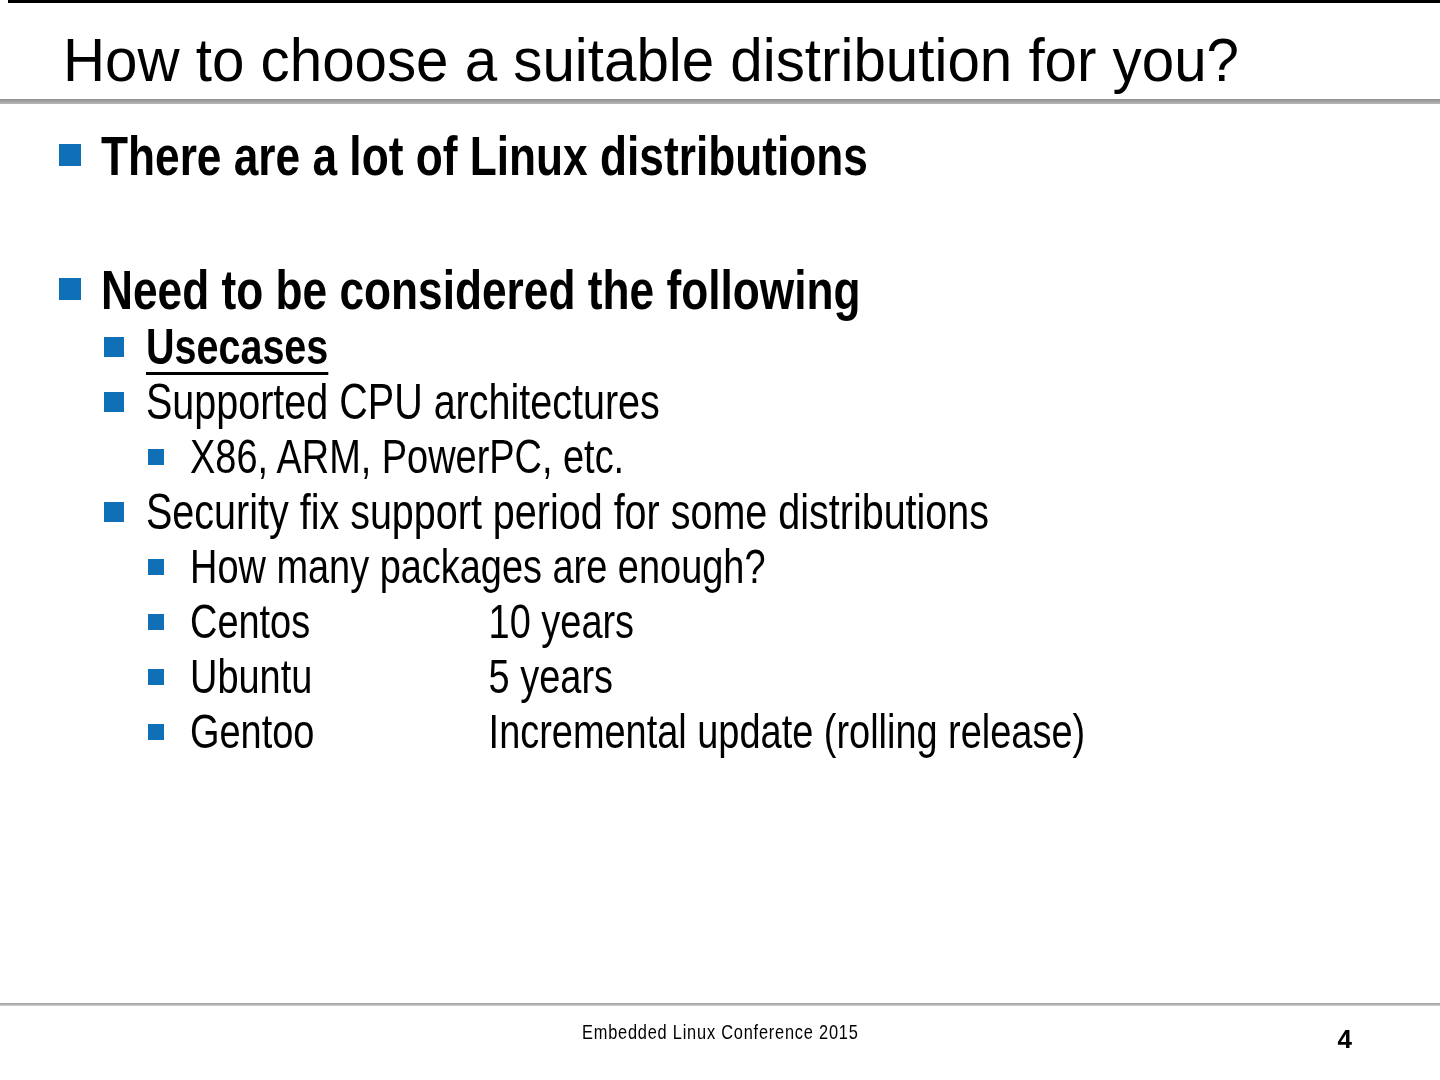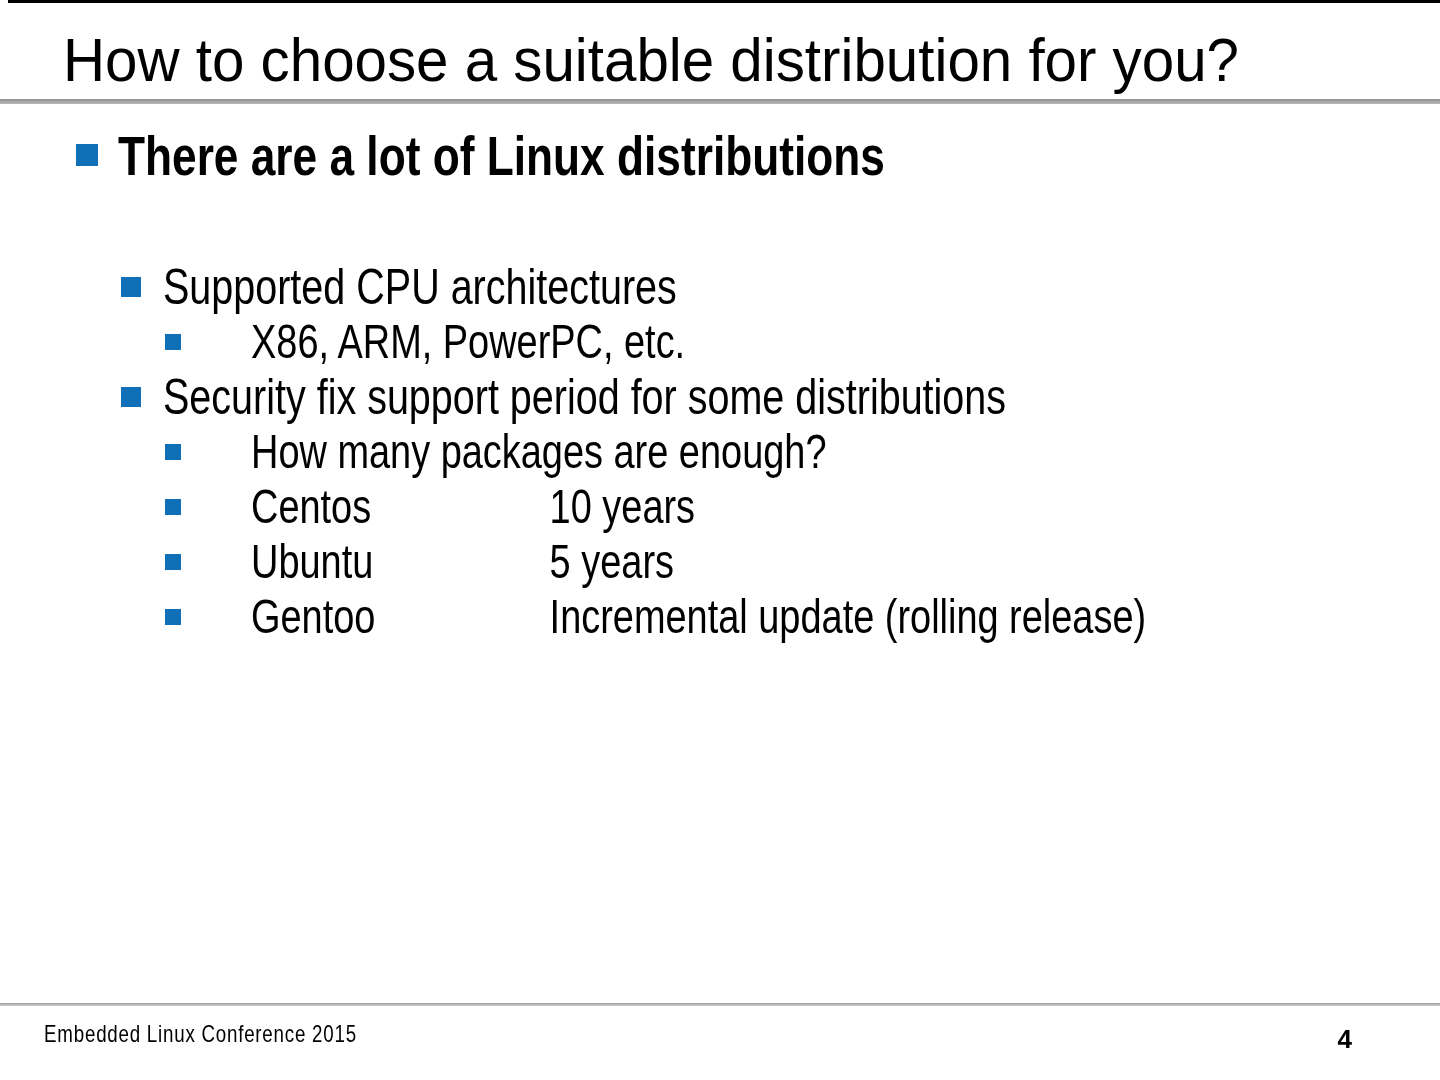--- a/index.html
+++ b/index.html
@@ -40,31 +40,31 @@
   }
   .title-rule {
     position: absolute;
     top: 99px; left: 0; right: 0;
     height: 5px;
     background: linear-gradient(#8f8f8f, #b8b8b8);
   }
   .content {
     position: absolute;
     top: 125px;
-    left: 76px;
+    left: 59px;
     right: 0;
   }
   .row {
     display: flex;
     align-items: center;
     white-space: nowrap;
   }
   .row.l1 { height: 60px; }
   .row.l2 { height: 55px; padding-left: 45px; }
-  .row.l3 { height: 55px; padding-left: 89px; gap: 44px; }
+  .row.l3 { height: 55px; padding-left: 89px; }
   .gap { height: 74px; }
   .bullet {
     flex: none;
     background: var(--accent);
     display: inline-block;
   }
   .b1 { width: 22px; height: 22px; margin-right: 20px; }
   .b2 { width: 20px; height: 20px; margin-right: 22px; }
   .b3 { width: 16px; height: 16px; margin-right: 26px; }
   .txt {
@@ -88,22 +88,22 @@
   }
   .footer-rule {
     position: absolute;
     top: 1003px; left: 0; right: 0;
     height: 3px;
     background: linear-gradient(#9e9e9e, #d0d0d0);
   }
   .footer-text {
     position: absolute;
     top: 1020px; left: 0; right: 0;
-    text-align: left;
-    font-size: 24px;
+    text-align: center;
+    font-size: 21px;
     letter-spacing: 1px;
   }
   .footer-text .txt-c {
     display: inline-block;
     transform: scaleX(0.78);
     transform-origin: 50% 50%;
     white-space: nowrap;
   }
   .page-number {
     position: absolute;
@@ -125,21 +125,29 @@
 
   <div class="content">
 
     <div class="row l1">
       <span class="bullet b1"></span>
       <span class="txt">There are a lot of Linux distributions</span>
     </div>
 
     <div class="gap"></div>
 
+    <div class="row l1">
+      <span class="bullet b1"></span>
+      <span class="txt">Need to be considered the following</span>
+    </div>
 
+    <div class="row l2">
+      <span class="bullet b2"></span>
+      <span class="txt emph">Usecases</span>
+    </div>
 
     <div class="row l2">
       <span class="bullet b2"></span>
       <span class="txt">Supported CPU architectures</span>
     </div>
 
     <div class="row l3">
       <span class="bullet b3"></span>
       <span class="txt">X86, ARM, PowerPC, etc.</span>
     </div>

